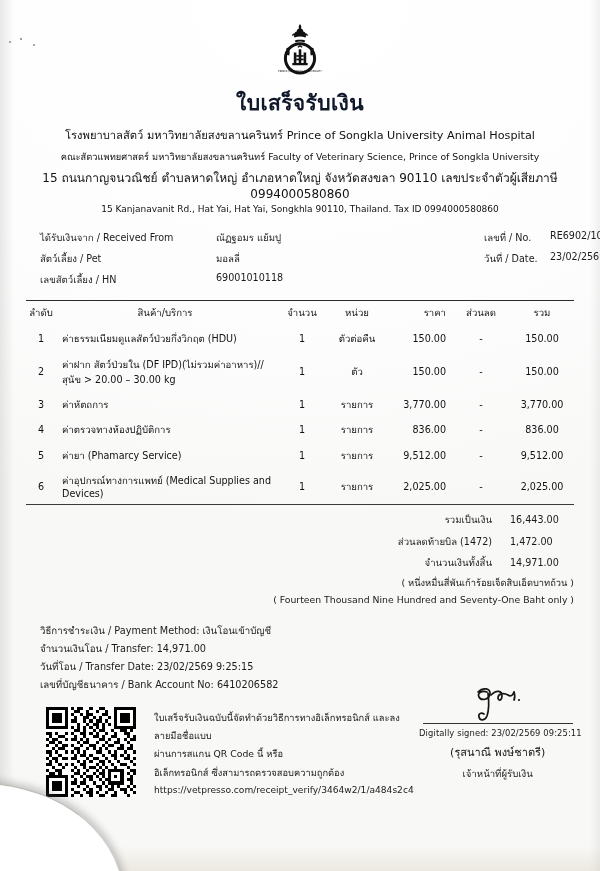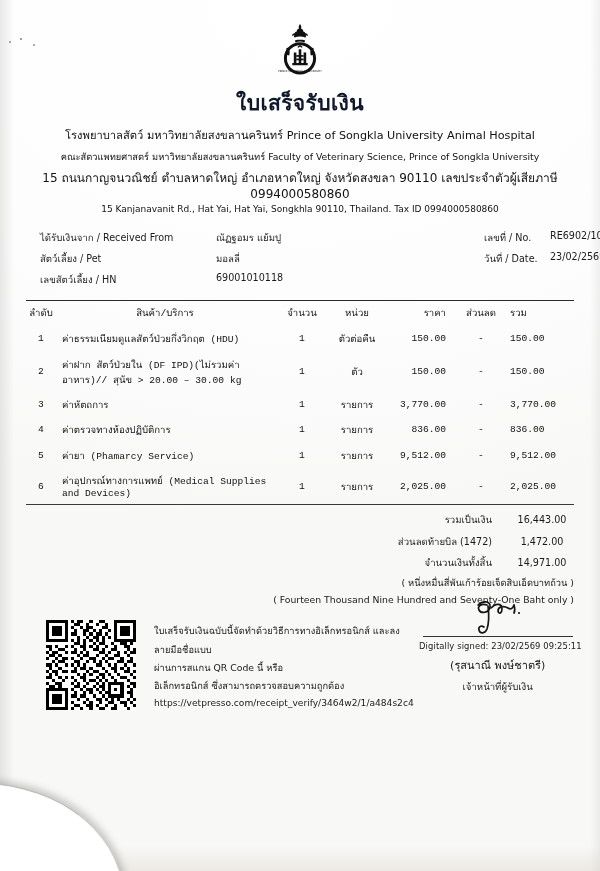--- a/index.html
+++ b/index.html
@@ -110,46 +110,45 @@
   .meta-right-value { position:absolute; left:510px; white-space:nowrap; }
 
   
   .rule { border:0; border-top: 1.4px solid #2b2b2b; margin: 0; }
   .rule.thin { border-top: 1.1px solid #3a3a3a; }
 
   table.items {
     width: 100%;
     border-collapse: collapse;
     font-size: 9.6px;
-    font-family: Liberation Mono, monospace;
   }
   table.items th {
     font-weight: 400;
     padding: 4px 0 6px 0;
     color: #111;
   }
   table.items td {
     padding: 5.2px 0;
     color: #111;
     vertical-align: middle;
   }
   .c-no    { width: 30px;  text-align:center; }
   .c-desc  { text-align:left; padding-left:6px !important; }
   .c-qty   { width: 56px;  text-align:center; }
   .c-unit  { width: 54px;  text-align:center; }
   .c-price { width: 62px;  text-align:right; padding-right:6px !important;}
   .c-disc  { width: 58px;  text-align:center; }
-  .c-sum   { width: 64px;  text-align:left; }
+  .c-sum   { width: 64px;  text-align:center; }
   th.c-desc { text-align:center; padding-left:0 !important; }
 
   
   .totals { font-size: 9.6px; margin-top: 4px; }
   .tot-row { display:flex; justify-content:flex-end; align-items:baseline; padding:3.2px 0; }
   .tot-label { text-align:right; width: 230px; padding-right: 18px; }
-  .tot-value { width: 64px; text-align:center; }
+  .tot-value { width: 64px; text-align:left; }
   .words-th, .words-en { text-align:right; padding:2px 0; padding-right:0; }
   .words-th { font-size: 9.3px; }
   .words-en { font-size: 9.3px; }
 
   
   .payment { margin-top: 15px; font-size: 9.7px; line-height: 1.85; padding-left: 14px; }
 
   
   .footer {
     margin-top: 13px;
@@ -318,20 +317,26 @@
       <span class="tot-value">1,472.00</span>
     </div>
     <div class="tot-row">
       <span class="tot-label">จำนวนเงินทั้งสิ้น</span>
       <span class="tot-value">14,971.00</span>
     </div>
     <div class="words-th">( หนึ่งหมื่นสี่พันเก้าร้อยเจ็ดสิบเอ็ดบาทถ้วน )</div>
     <div class="words-en">( Fourteen Thousand Nine Hundred and Seventy-One Baht only )</div>
   </div>
 
+  <div class="payment">
+    <div>วิธีการชำระเงิน / Payment Method: เงินโอนเข้าบัญชี</div>
+    <div>จำนวนเงินโอน / Transfer: 14,971.00</div>
+    <div>วันที่โอน / Transfer Date: 23/02/2569 9:25:15</div>
+    <div>เลขที่บัญชีธนาคาร / Bank Account No: 6410206582</div>
+  </div>
 
   <div class="footer">
 
     <div class="qr-box">
       <svg class="qr" viewBox="0 0 29 29" shape-rendering="crispEdges">
         <rect width="29" height="29" fill="#fff"></rect>
         <g fill="#000">
 
           <rect x="0" y="0" width="7" height="1"></rect>
             <rect x="0" y="6" width="7" height="1"></rect>

